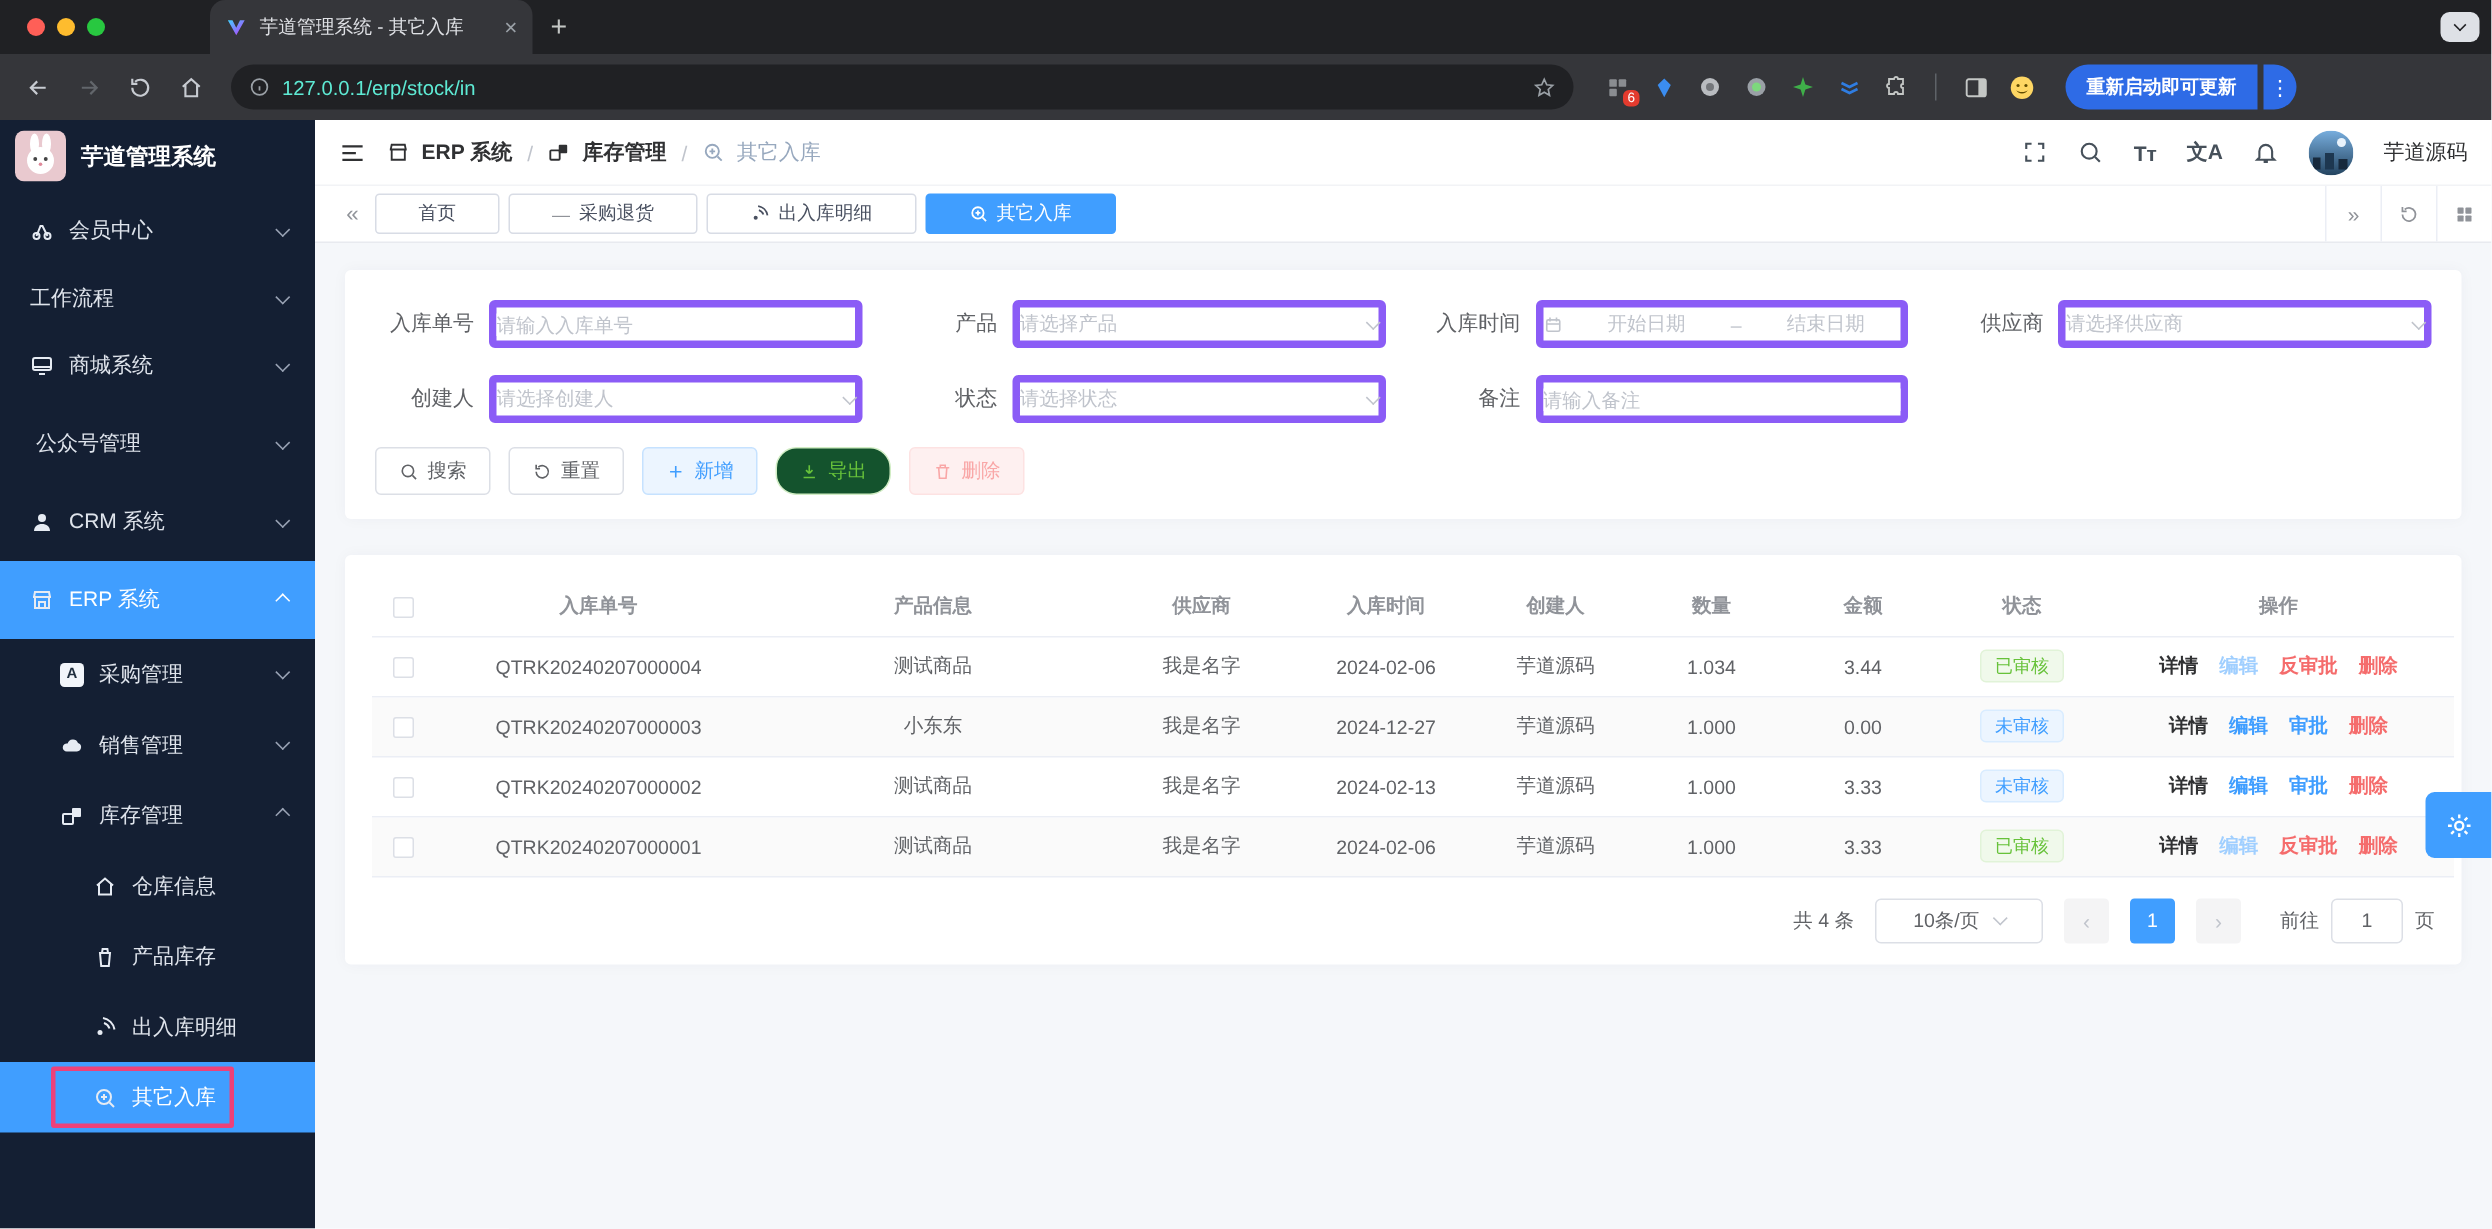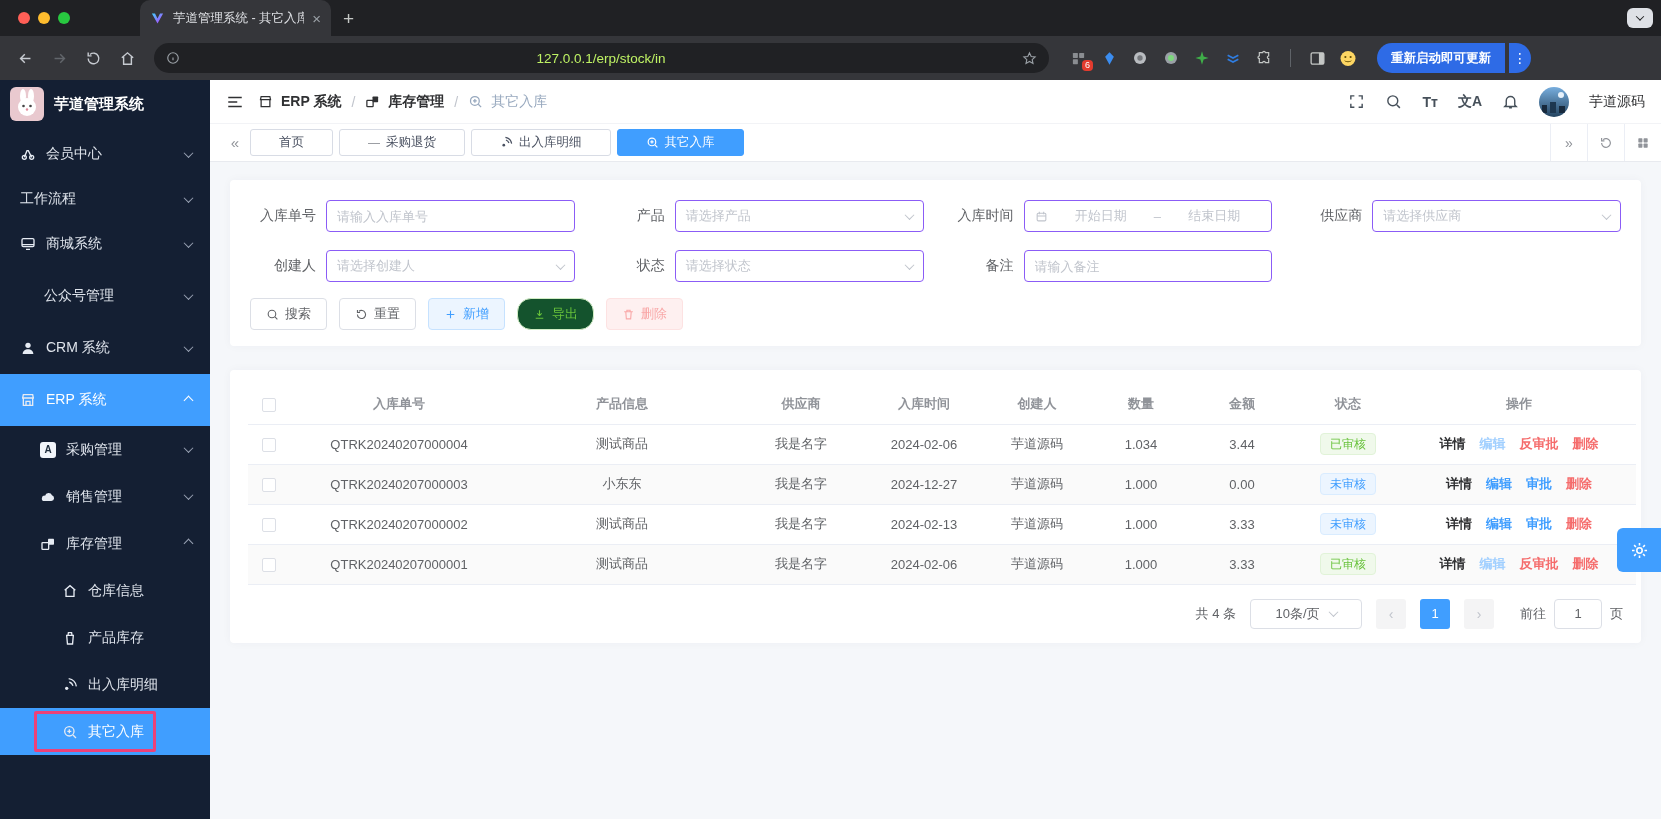--- a/index.html
+++ b/index.html
@@ -5,37 +5,37 @@
   * { margin:0; padding:0; box-sizing:border-box; }
   html,body { width:1661px; height:819px; overflow:hidden;
     font-family:"Liberation Sans","DejaVu Sans",sans-serif; }
   .screen { position:relative; width:1661px; height:819px; background:#f5f7fa; }
 
   
   .titlebar { height:36px; background:#202124; display:flex; align-items:center; position:relative; }
   .lights { display:flex; gap:8px; padding:0 14px 0 18px; }
   .light { width:12px; height:12px; border-radius:50%; }
   .light.red{background:#ff5f57}.light.yellow{background:#febc2e}.light.green{background:#28c840}
-  .btab { width:191px; height:36px; margin-left:56px; background:#35363a; border-radius:10px 10px 0 0;
+  .btab { width:215px; height:36px; margin-left:56px; background:#35363a; border-radius:10px 10px 0 0;
     display:flex; align-items:center; padding:0 10px; gap:8px; }
   .btab-title { color:#dfe1e5; font-size:12.5px; flex:1; white-space:nowrap; overflow:hidden; }
   .btab-close { color:#9aa0a6; font-size:15px; line-height:1; cursor:default; }
   .newtab { color:#c4c7c5; font-size:19px; margin-left:12px; line-height:1; }
   .tabsearch { position:absolute; right:8px; top:8px; width:26px; height:20px; background:#dee1e6;
     border-radius:6px; display:flex; align-items:center; justify-content:center; }
   .chev { width:7px; height:7px; border-right:1.6px solid; border-bottom:1.6px solid; display:inline-block; }
   .chev.down{ transform:rotate(45deg) translate(-1px,-1px);} .chev.up{ transform:rotate(-135deg);}
   .tabsearch .chev{ color:#202124; width:6px; height:6px; }
 
   .btoolbar { height:44px; background:#35363a; display:flex; align-items:center; padding:0 10px; gap:4px; }
   .nav-ico { width:30px; height:30px; display:flex; align-items:center; justify-content:center; color:#c7cbd1; border-radius:50%; }
   .nav-ico.dim { color:#62666b; }
   .urlbar { flex:1; max-width:895px; height:30px; margin:0 8px; background:#202124; border-radius:15px;
     display:flex; align-items:center; padding:0 12px; gap:8px; color:#9aa0a6; }
-  .urltext { color:#bef264; font-size:13.5px; flex:1;text-align:center; }
+  .urltext { color:#5eead4; font-size:13.5px; flex:1; }
   .exts { display:flex; align-items:center; gap:13px; padding:0 8px; }
   .ext { position:relative; width:18px; height:18px; display:flex; align-items:center; justify-content:center; }
   .ext-badge { position:absolute; right:-6px; bottom:-4px; background:#e33b2e; color:#fff; font-size:9px;
     border-radius:4px; padding:1px 3px; line-height:1; }
   .vdiv { width:1px; height:18px; background:#5f6368; margin:0 4px; }
   .update-pill { background:#2e6be6; color:#fff; font-size:12.5px; font-weight:bold; height:30px;
     display:flex; align-items:center; padding:0 14px; border-radius:15px 0 0 15px; margin-left:8px; }
   .kebab { background:#2e6be6; color:#fff; height:30px; width:22px; display:flex; align-items:center;
     justify-content:center; border-radius:0 15px 15px 0; font-size:14px; }
 
@@ -43,21 +43,21 @@
   .app { position:absolute; top:80px; left:0; right:0; bottom:0; display:flex; }
 
   
   .sidebar { width:210px; background:var(--sidebar-bg,#141f33); color:#dfe4ec; flex-shrink:0; overflow:hidden; }
   .logo-row { height:48px; display:flex; align-items:center; gap:10px; padding:0 10px; position:relative; z-index:2; background:var(--sidebar-bg,#141f33); }
   .logo-title { color:#fff; font-size:15px; font-weight:bold; white-space:nowrap; }
   .menu-item { height:52px; display:flex; align-items:center; padding:0 18px 0 20px; gap:10px; font-size:14px; cursor:pointer; }
   .menu-item .lbl { flex:1; white-space:nowrap; }
   .menu-item .mchev { color:#9aa3b5; }
   .menu-item.first { height:38px; }
-  .menu-item.child1 { padding-left:44px; }
+  .menu-item.child1 { padding-left:24px; }
   .menu-item.sub { height:47px; padding-left:40px; }
   .menu-item.sub2 { height:47px; padding-left:62px; position:relative; }
   .menu-item.active { background:var(--primary,#409eff); color:#fff; }
   .menu-item.active .mchev { color:#fff; }
   .mi { width:16px; height:16px; color:#e6ebf3; flex-shrink:0; }
   .a-badge { width:16px; height:16px; background:#f2f5fa; color:#1f2d3d; border-radius:3px; font-size:10px;
     font-weight:bold; display:flex; align-items:center; justify-content:center; }
   .annotation { position:absolute; left:34px; top:3px; width:122px; height:41px;
     border:3px solid var(--annotation,#ed4179); border-radius:2px; pointer-events:none; }
 
@@ -87,22 +87,22 @@
     color:#909399; font-size:14px; }
 
   .content { flex:1; background:var(--content-bg,#f5f7fa); padding:18px 20px 0 20px; overflow:hidden; }
   .card { background:#fff; border-radius:4px; box-shadow:0 0 10px rgba(20,40,80,.04); }
 
   
   .filter-card { padding:20px 20px 16px 20px; }
   .f-grid { display:grid; grid-template-columns:repeat(4,1fr); column-gap:24px; row-gap:18px; margin-bottom:16px; }
   .f-item { display:flex; align-items:center; }
   .f-label { width:76px; text-align:right; padding-right:10px; font-size:14px; color:#606266; flex-shrink:0; white-space:nowrap; }
-  .f-ctl { flex:1; height:32px; border:1px solid #8b5cf6; border-radius:4px; background:#fff;
-    display:flex; align-items:center; padding:0 10px; font-size:13px; color:#c0c4cc; gap:6px; }
+  .f-ctl { flex:1; height:32px; border:5px solid #8b5cf6; border-radius:4px; background:#fff;
+    display:flex; align-items:center; padding:0 0; font-size:13px; color:#c0c4cc; gap:6px; }
   .f-ctl input { border:none; outline:none; width:100%; font-size:13px; color:#606266; font-family:inherit; }
   .f-ctl input::placeholder { color:#c0c4cc; }
   .f-ctl .ph { flex:1; }
   .f-ctl .cchev { color:#c0c4cc; margin-left:auto; }
   .dr { justify-content:space-between; }
   .dr .dph { flex:1; text-align:center; }
   .btn-row { display:flex; gap:12px; }
   .btn { height:32px; padding:0 15px; border-radius:4px; border:1px solid #dcdfe6; background:#fff;
     font-size:13px; color:#606266; display:flex; align-items:center; gap:6px; cursor:pointer; font-family:inherit; }
   .bi { width:13px; height:13px; }

